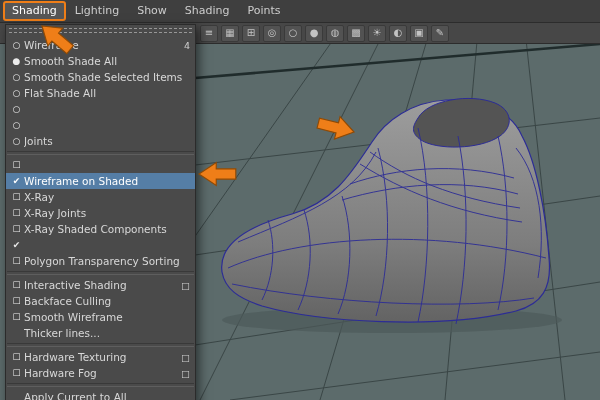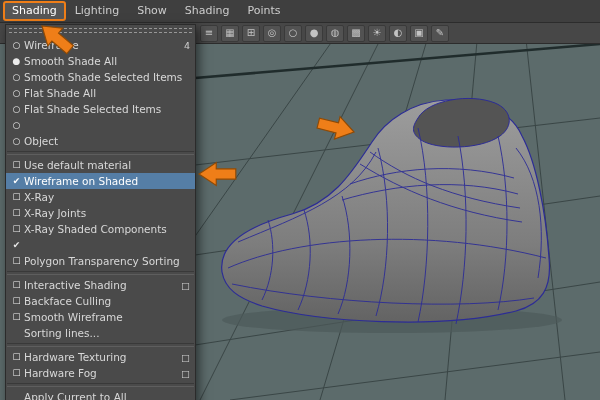--- a/index.html
+++ b/index.html
@@ -125,35 +125,33 @@
     <div class="mi">
       <span class="g">○</span>
       <span class="l">Smooth Shade Selected Items</span>
     </div>
     <div class="mi">
       <span class="g">○</span>
       <span class="l">Flat Shade All</span>
     </div>
     <div class="mi">
       <span class="g">○</span>
-      <span class="l">Flat Shade Selected Items</span>
-    </div>
-    <div class="mi">
-      <span class="g">○</span>
-    </div>
-    <div class="mi">
-      <span class="g">○</span>
-      <span class="l">Object</span>
-    </div>
-
-    <div class="sep"></div>
-
-    <div class="mi">
-      <span class="g">☐</span>
-      <span class="l">Use default material</span>
+    </div>
+    <div class="mi">
+      <span class="g">○</span>
+    </div>
+    <div class="mi">
+      <span class="g">○</span>
+      <span class="l">Joints</span>
+    </div>
+
+    <div class="sep"></div>
+
+    <div class="mi">
+      <span class="g">☐</span>
     </div>
     <div class="mi hl">
       <span class="g">✔</span>
       <span class="l">Wireframe on Shaded</span>
     </div>
     <div class="mi">
       <span class="g">☐</span>
       <span class="l">X-Ray</span>
     </div>
     <div class="mi">
@@ -182,21 +180,21 @@
     <div class="mi">
       <span class="g">☐</span>
       <span class="l">Backface Culling</span>
     </div>
     <div class="mi">
       <span class="g">☐</span>
       <span class="l">Smooth Wireframe</span>
     </div>
     <div class="mi">
       <span class="g"></span>
-      <span class="l">Sorting lines...</span>
+      <span class="l">Thicker lines...</span>
     </div>
 
     <div class="sep"></div>
 
     <div class="mi">
       <span class="g">☐</span>
       <span class="l">Hardware Texturing</span>
       <span class="r">□</span>
     </div>
     <div class="mi">

